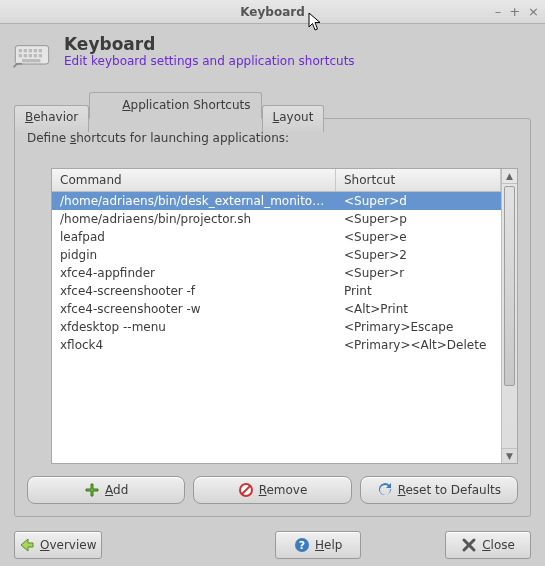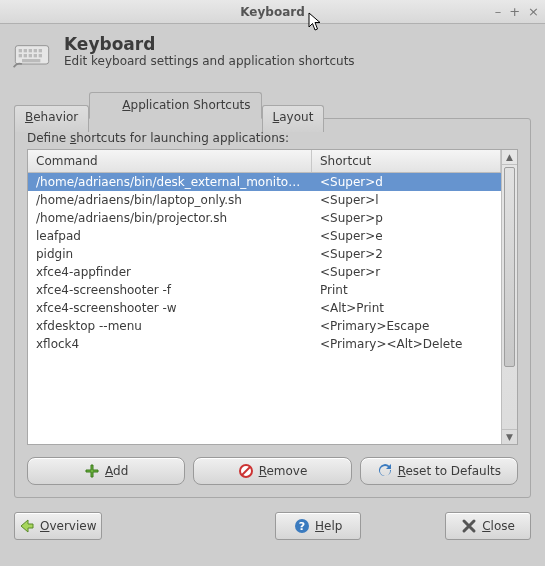--- a/index.html
+++ b/index.html
@@ -28,21 +28,21 @@
   .cursor-ptr { position:absolute; left:308px; top:12px; font-size:16px; color:#222; pointer-events:none;}
   .window-body { background: #cecece; padding-bottom: 6px; }
   .header {
     display: flex;
     align-items: flex-start;
     padding: 10px 12px 8px 12px;
     gap: 12px;
   }
   .header-icon svg { width: 40px; height: 40px; }
   .header h1 { margin:0; font-size: 17px; font-weight:bold; color:#3c3c3c;}
-  .header-sub { font-size: 12px; color:#404040; }
+  .header-sub { font-size: 12px; color:#6d28d9; }
   .tabs-wrap { padding: 10px 14px 8px 14px; }
   .tab-bar { display:flex; position:relative; z-index:2; }
   .tab {
     padding: 4px 10px 5px 10px;
     border: 1px solid #a8a8a8;
     border-bottom: none;
     background: linear-gradient(#dedede,#d0d0d0);
     border-radius: 3px 3px 0 0;
     margin-right: 0px;
     color:#3c3c3c;
@@ -58,27 +58,28 @@
     padding-bottom:6px;
     padding-left:32px;
   }
   .tab-content {
     border: 1px solid #a8a8a8;
     border-radius: 0 3px 3px 3px;
     background: #cecece;
     padding: 12px 12px 12px 12px;
     margin-top:-1px;
   }
-  .instruction { font-size: 12px; margin-bottom:4px; color:#3c3c3c;}
+  .instruction { font-size: 12px; margin-bottom:23px; color:#3c3c3c;}
   .mnemonic { text-decoration: underline; }
   .table-frame {
     border: 1px solid #a8a8a8;
     background: #fff;
     display:flex;
     height: 296px;
+    margin-left: 24px;
   }
   .table-body { flex:1; overflow:hidden; position:relative;}
   .table-head {
     display:flex;
     background: linear-gradient(#f5f5f5,#e3e3e3);
     border-bottom:1px solid #bdbdbd;
     font-size:12px;
   }
   .th {
     padding: 4px 8px;
@@ -191,24 +192,20 @@
           <div class="table-head">
             <div class="th cmd">Command</div>
             <div class="th sc">Shortcut</div>
           </div>
           <div class="rows" id="rows">
               <div class="tr selected">
                 <div class="td cmd">/home/adriaens/bin/desk_external_monitor.sh</div>
                 <div class="td sc">&lt;Super&gt;d</div>
               </div>
               <div class="tr">
-                <div class="td cmd">/home/adriaens/bin/laptop_only.sh</div>
-                <div class="td sc">&lt;Super&gt;l</div>
-              </div>
-              <div class="tr">
                 <div class="td cmd">/home/adriaens/bin/projector.sh</div>
                 <div class="td sc">&lt;Super&gt;p</div>
               </div>
               <div class="tr">
                 <div class="td cmd">leafpad</div>
                 <div class="td sc">&lt;Super&gt;e</div>
               </div>
               <div class="tr">
                 <div class="td cmd">pidgin</div>
                 <div class="td sc">&lt;Super&gt;2</div>

